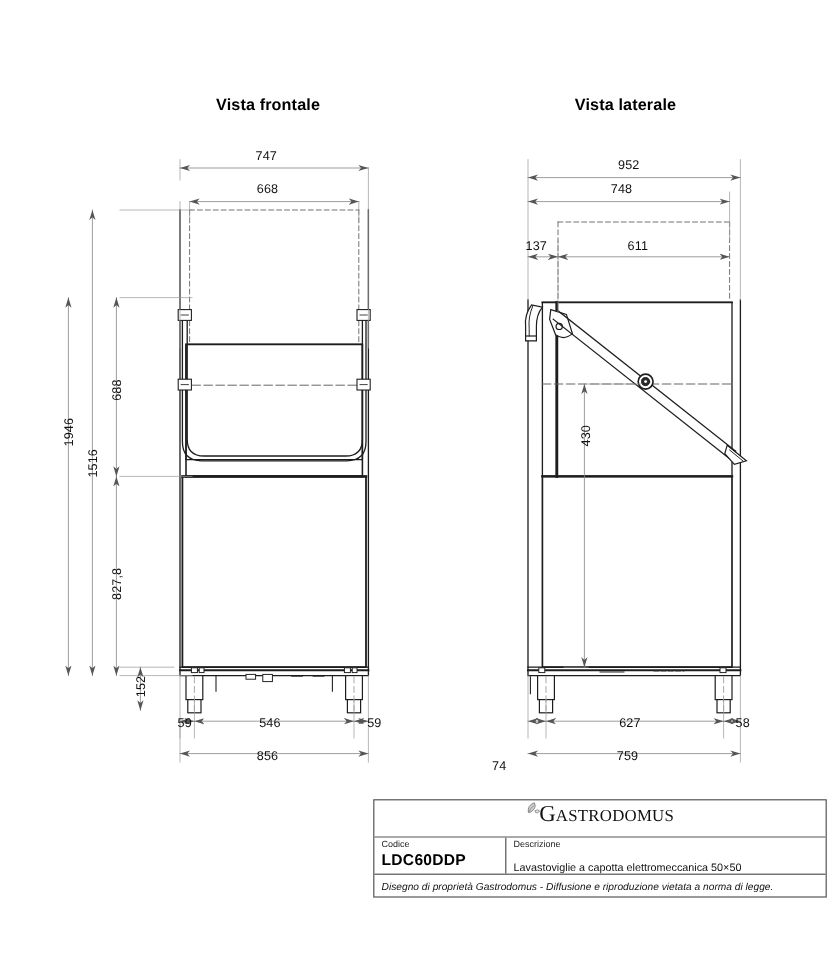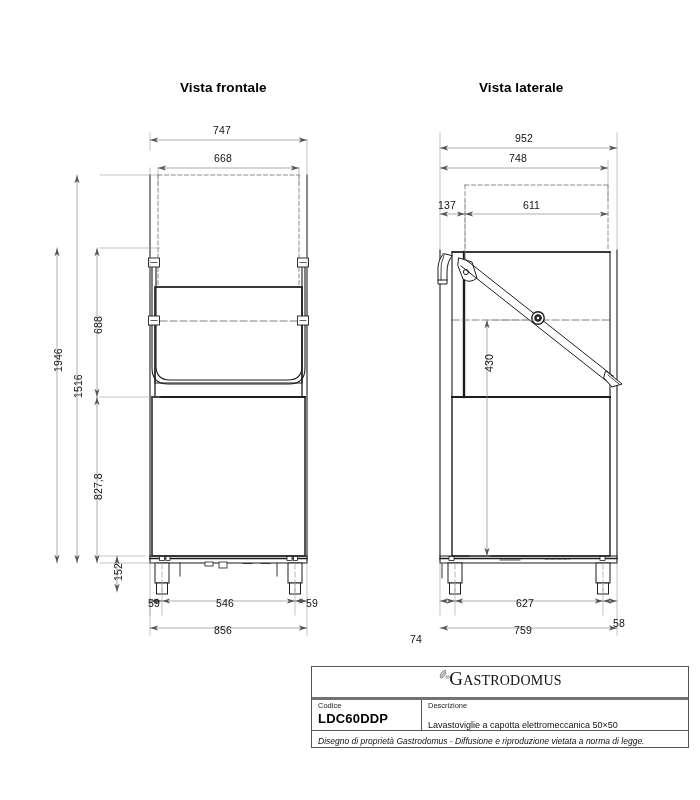--- a/index.html
+++ b/index.html
@@ -13,21 +13,21 @@
   #title-front{left:180px;top:80px;}
   #title-side{left:479px;top:80px;}
 
   .dim{position:absolute;font-size:10.5px;color:#111;white-space:nowrap;
        letter-spacing:.1px;}
   .dim.vert{transform-origin:0 0;transform:rotate(-90deg);}
 
   
   .tblock{position:absolute;left:311px;top:666px;width:378px;height:82px;
           border:1px solid #555;box-sizing:border-box;background:#fff;}
-  .tb-logo{height:30px;border-bottom:3px solid #737373;position:relative;}
+  .tb-logo{height:30px;border-bottom:1px solid #737373;position:relative;}
   .logo-wrap{position:absolute;left:50%;top:2px;transform:translateX(-50%);
              display:flex;align-items:flex-end;}
   .logo-mark{width:13px;height:13px;position:relative;margin-right:-2px;
              align-self:flex-start;margin-top:-1px;}
   .logo-text{font-family:"Liberation Serif",serif;letter-spacing:.2px;
              line-height:1;color:#111;}
   .logo-text .cap{font-size:19px;}
   .logo-text .sm{font-size:14px;}
   .tb-mid{display:flex;height:30px;border-bottom:1px solid #555;}
   .tb-cell{padding:2px 6px 0 6px;box-sizing:border-box;}
@@ -266,21 +266,21 @@
   <div class="dim" style="left:306px;top:597px;">59</div>
   <div class="dim" style="left:214px;top:624px;">856</div>
 
   <div class="dim" style="left:515px;top:132px;">952</div>
   <div class="dim" style="left:509px;top:152px;">748</div>
   <div class="dim" style="left:438px;top:199px;">137</div>
   <div class="dim" style="left:523px;top:199px;">611</div>
   <div class="dim vert" style="left:483px;top:372px;">430</div>
   <div class="dim" style="left:410px;top:597px;margin-top:36px;">74</div>
   <div class="dim" style="left:516px;top:597px;">627</div>
-  <div class="dim" style="left:613px;top:597px;margin-top:20px;">58</div>
+  <div class="dim" style="left:613px;top:597px;">58</div>
   <div class="dim" style="left:514px;top:624px;">759</div>
 
   <div class="tblock">
 
     <div class="tb-logo">
       <div class="logo-wrap">
         <div class="logo-mark">
           <svg viewBox="0 0 13 13" width="13" height="13">
             <path d="M2,9 Q1,3 7,1 Q9,5 5,8 Q3.5,9.3 2,9 Z" fill="#cfcfcf" stroke="#777" stroke-width="0.7"></path>
             <path d="M6.5,3.2 Q4,5.4 2.4,8.6" fill="none" stroke="#777" stroke-width="0.6"></path>

